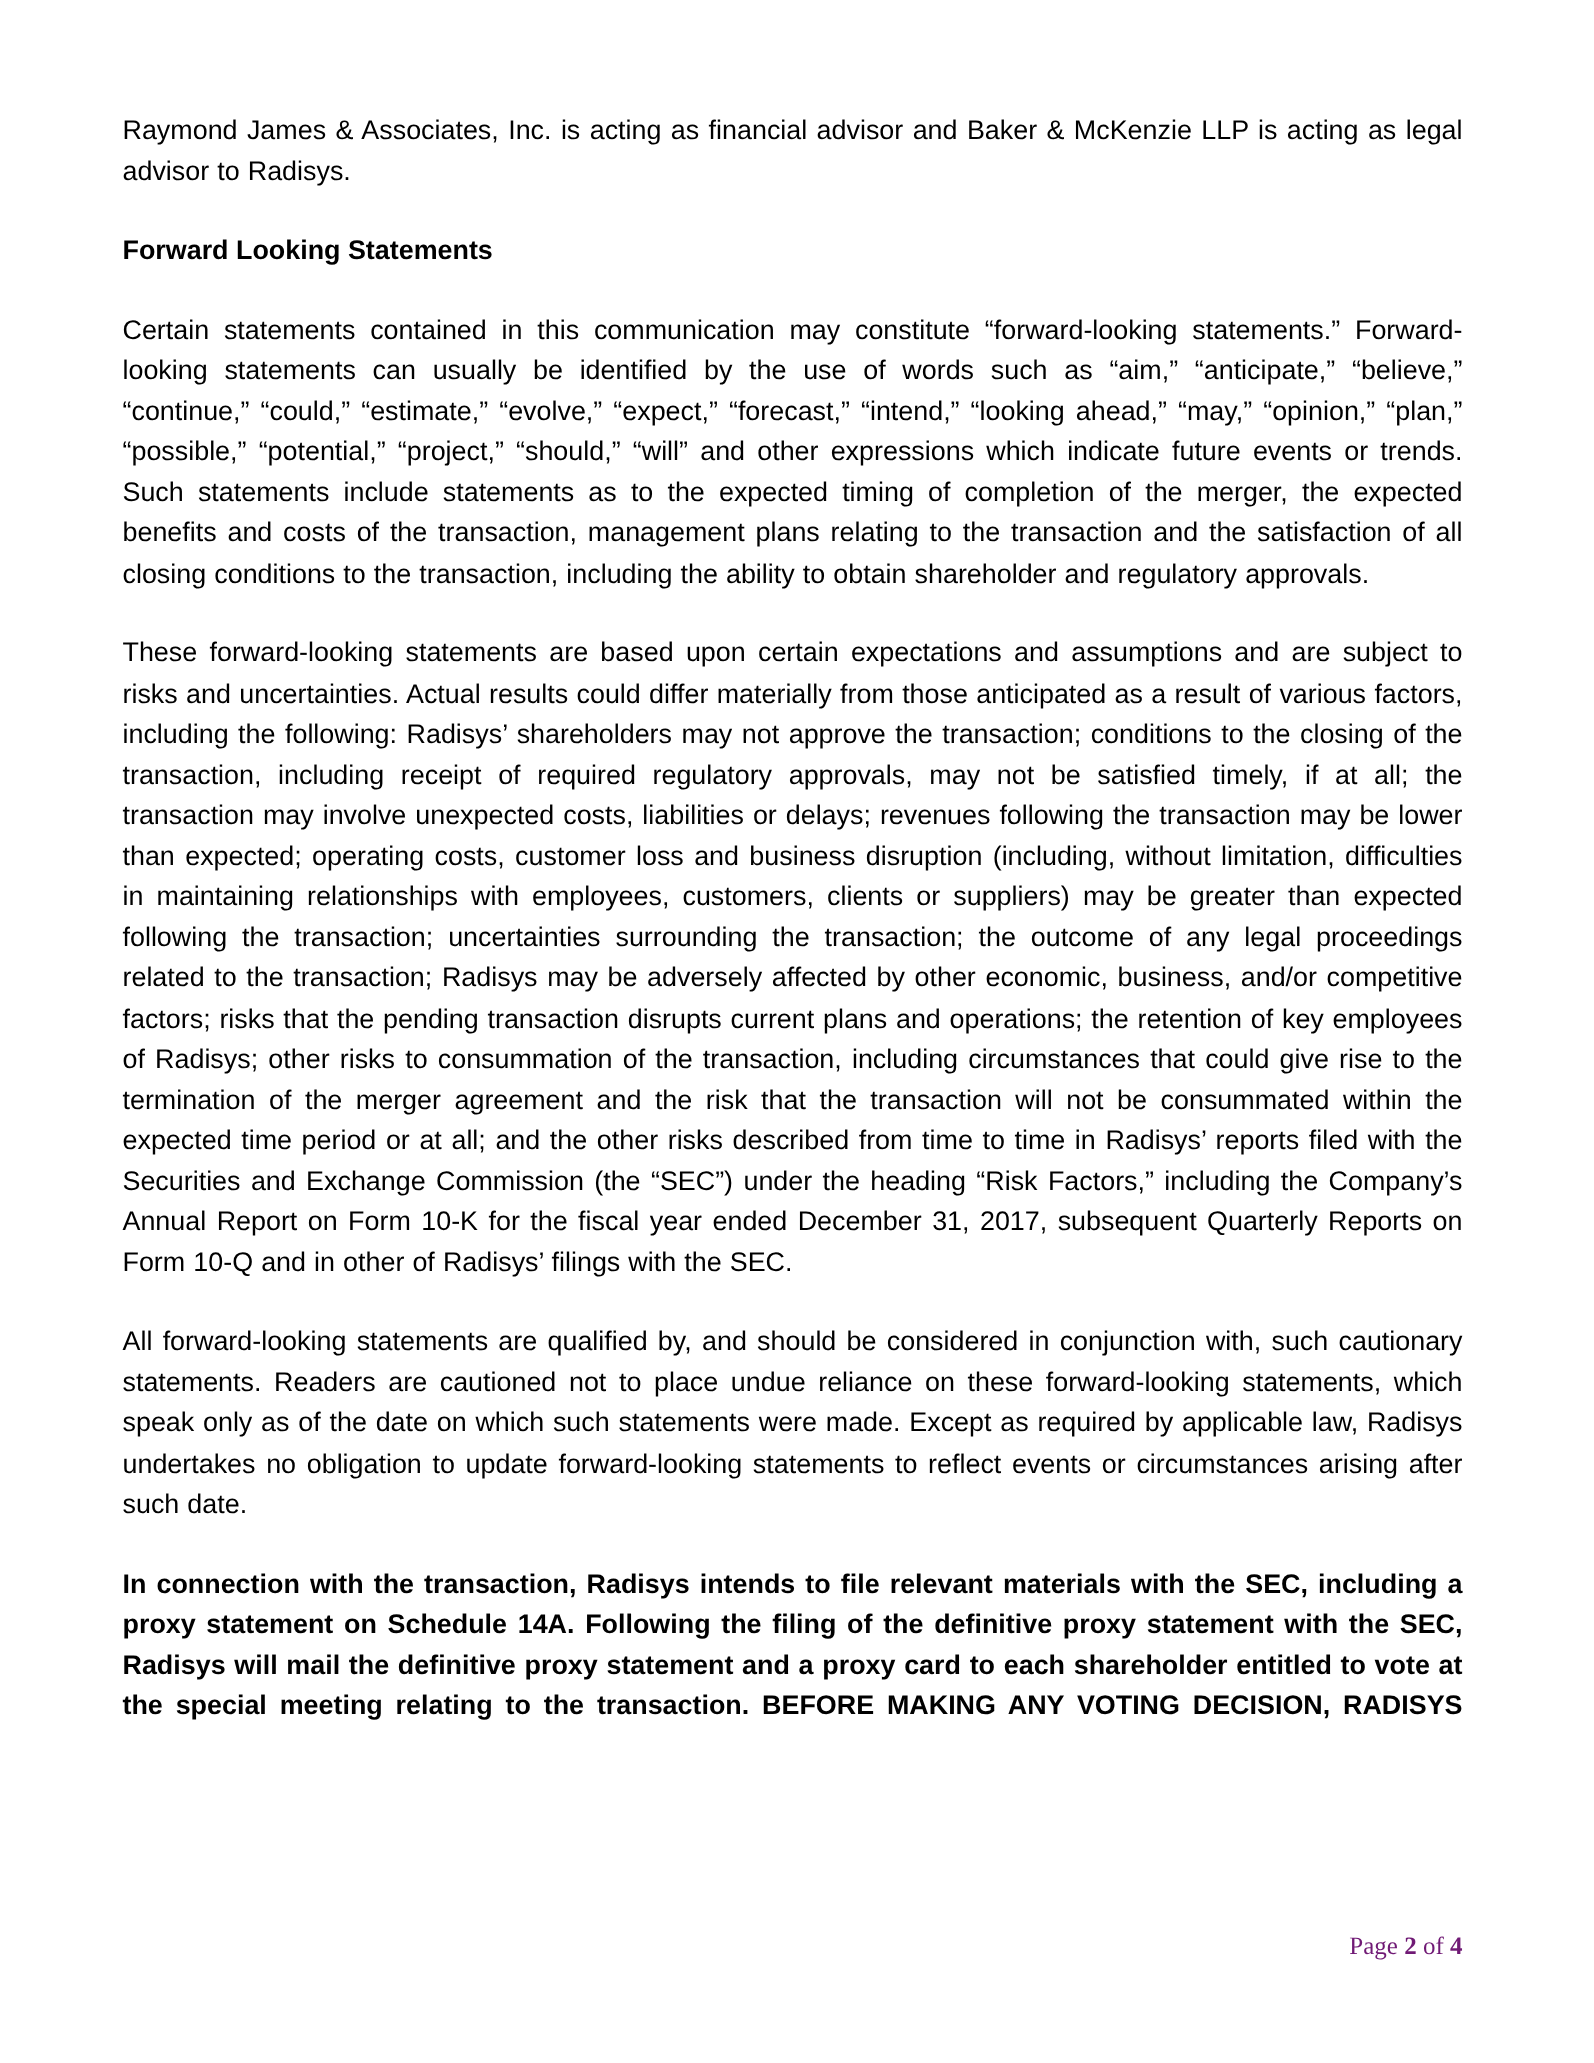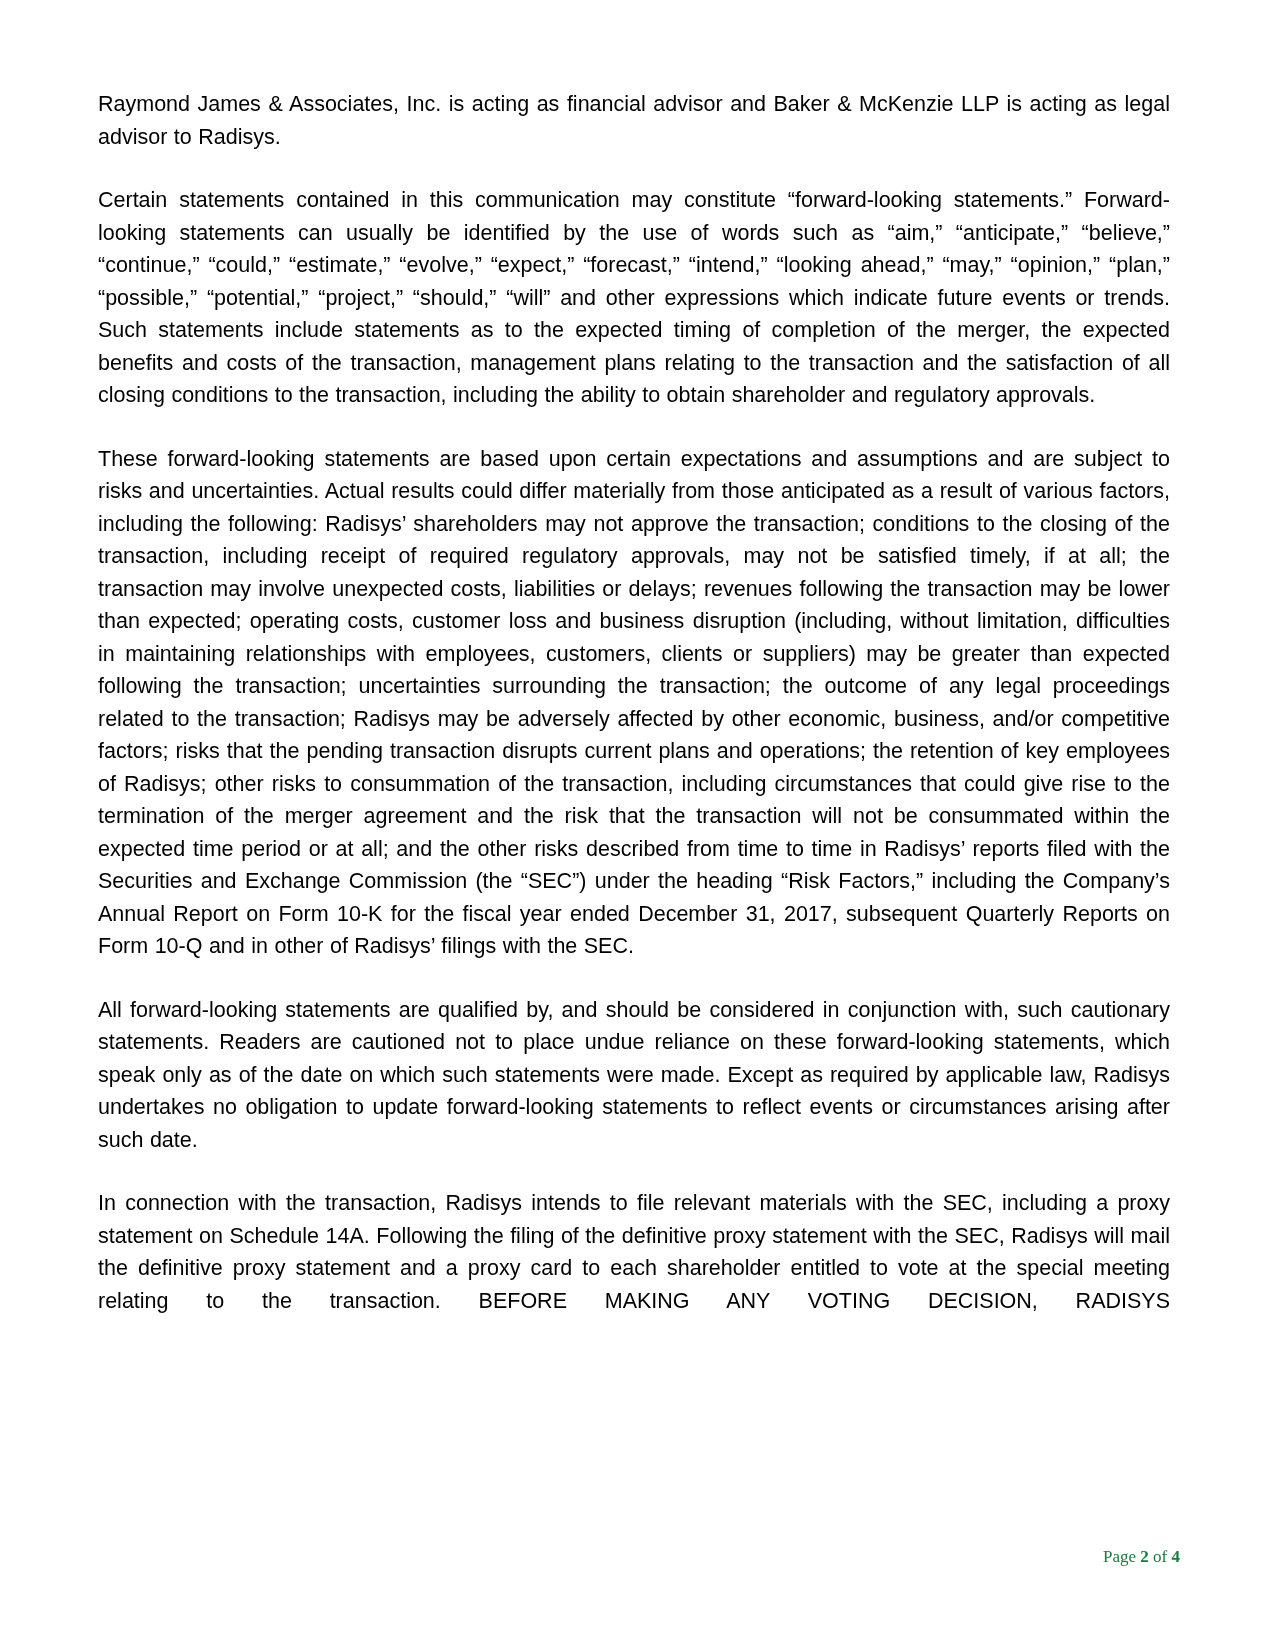--- a/index.html
+++ b/index.html
@@ -24,49 +24,51 @@
   }
   .para {
     font-size: 21.5px;
     line-height: 32.5px;
     text-align: justify;
     margin: 0 0 31px 0;
     word-spacing: 0.5px;
   }
   .para.justify-last {
     text-align-last: justify;
+    font-weight: bold;
   }
   .heading {
     font-size: 21.5px;
     line-height: 32.5px;
     font-weight: bold;
     text-align: left;
     margin: 0 0 31px 0;
   }
   .footer {
     position: absolute;
     top: 1544px;
-    right: 95px;
+    right: 105px;
     font-family: "Liberation Serif", serif;
-    font-size: 17px;
+    font-size: 20px;
     line-height: 26px;
-    color: #15803d;
+    color: #701a75;
     white-space: nowrap;
   }
   .footer .b {
     font-weight: bold;
   }
 </style>
 </head>
 <body>
 
 <div class="page">
 
   <p class="para">Raymond James &amp; Associates, Inc. is acting as financial advisor and Baker &amp; McKenzie LLP is acting as legal advisor to Radisys.</p>
 
+  <p class="heading">Forward Looking Statements</p>
 
 
   <p class="para">Certain statements contained in this communication may constitute “forward-looking statements.” Forward-looking statements can usually be identified by the use of words such as “aim,” “anticipate,” “believe,” “continue,” “could,” “estimate,” “evolve,” “expect,” “forecast,” “intend,” “looking ahead,” “may,” “opinion,” “plan,” “possible,” “potential,” “project,” “should,” “will” and other expressions which indicate future events or trends. Such statements include statements as to the expected timing of completion of the merger, the expected benefits and costs of the transaction, management plans relating to the transaction and the satisfaction of all closing conditions to the transaction, including the ability to obtain shareholder and regulatory approvals.</p>
 
   <p class="para">These forward-looking statements are based upon certain expectations and assumptions and are subject to risks and uncertainties. Actual results could differ materially from those anticipated as a result of various factors, including the following: Radisys’ shareholders may not approve the transaction; conditions to the closing of the transaction, including receipt of required regulatory approvals, may not be satisfied timely, if at all; the transaction may involve unexpected costs, liabilities or delays; revenues following the transaction may be lower than expected; operating costs, customer loss and business disruption (including, without limitation, difficulties in maintaining relationships with employees, customers, clients or suppliers) may be greater than expected following the transaction; uncertainties surrounding the transaction; the outcome of any legal proceedings related to the transaction; Radisys may be adversely affected by other economic, business, and/or competitive factors; risks that the pending transaction disrupts current plans and operations; the retention of key employees of Radisys; other risks to consummation of the transaction, including circumstances that could give rise to the termination of the merger agreement and the risk that the transaction will not be consummated within the expected time period or at all; and the other risks described from time to time in Radisys’ reports filed with the Securities and Exchange Commission (the “SEC”) under the heading “Risk Factors,” including the Company’s Annual Report on Form 10-K for the fiscal year ended December 31, 2017, subsequent Quarterly Reports on Form 10-Q and in other of Radisys’ filings with the SEC.</p>
 
   <p class="para">All forward-looking statements are qualified by, and should be considered in conjunction with, such cautionary statements. Readers are cautioned not to place undue reliance on these forward-looking statements, which speak only as of the date on which such statements were made. Except as required by applicable law, Radisys undertakes no obligation to update forward-looking statements to reflect events or circumstances arising after such date.</p>
 
 
   <p class="para justify-last">In connection with the transaction, Radisys intends to file relevant materials with the SEC, including a proxy statement on Schedule 14A. Following the filing of the definitive proxy statement with the SEC, Radisys will mail the definitive proxy statement and a proxy card to each shareholder entitled to vote at the special meeting relating to the transaction. BEFORE MAKING ANY VOTING DECISION, RADISYS</p>

